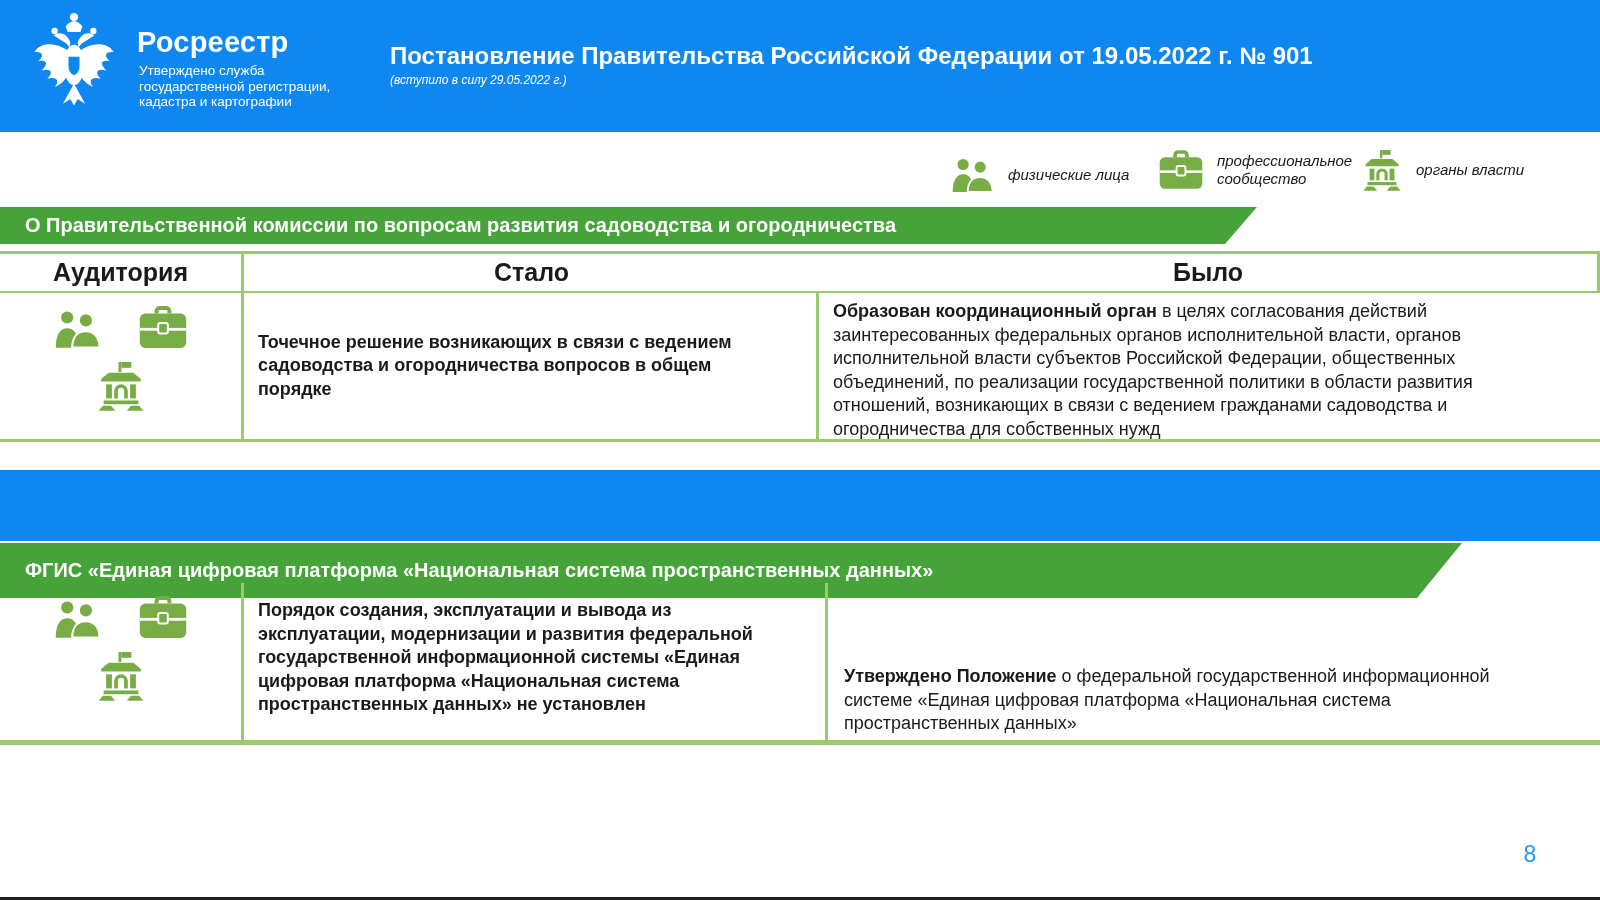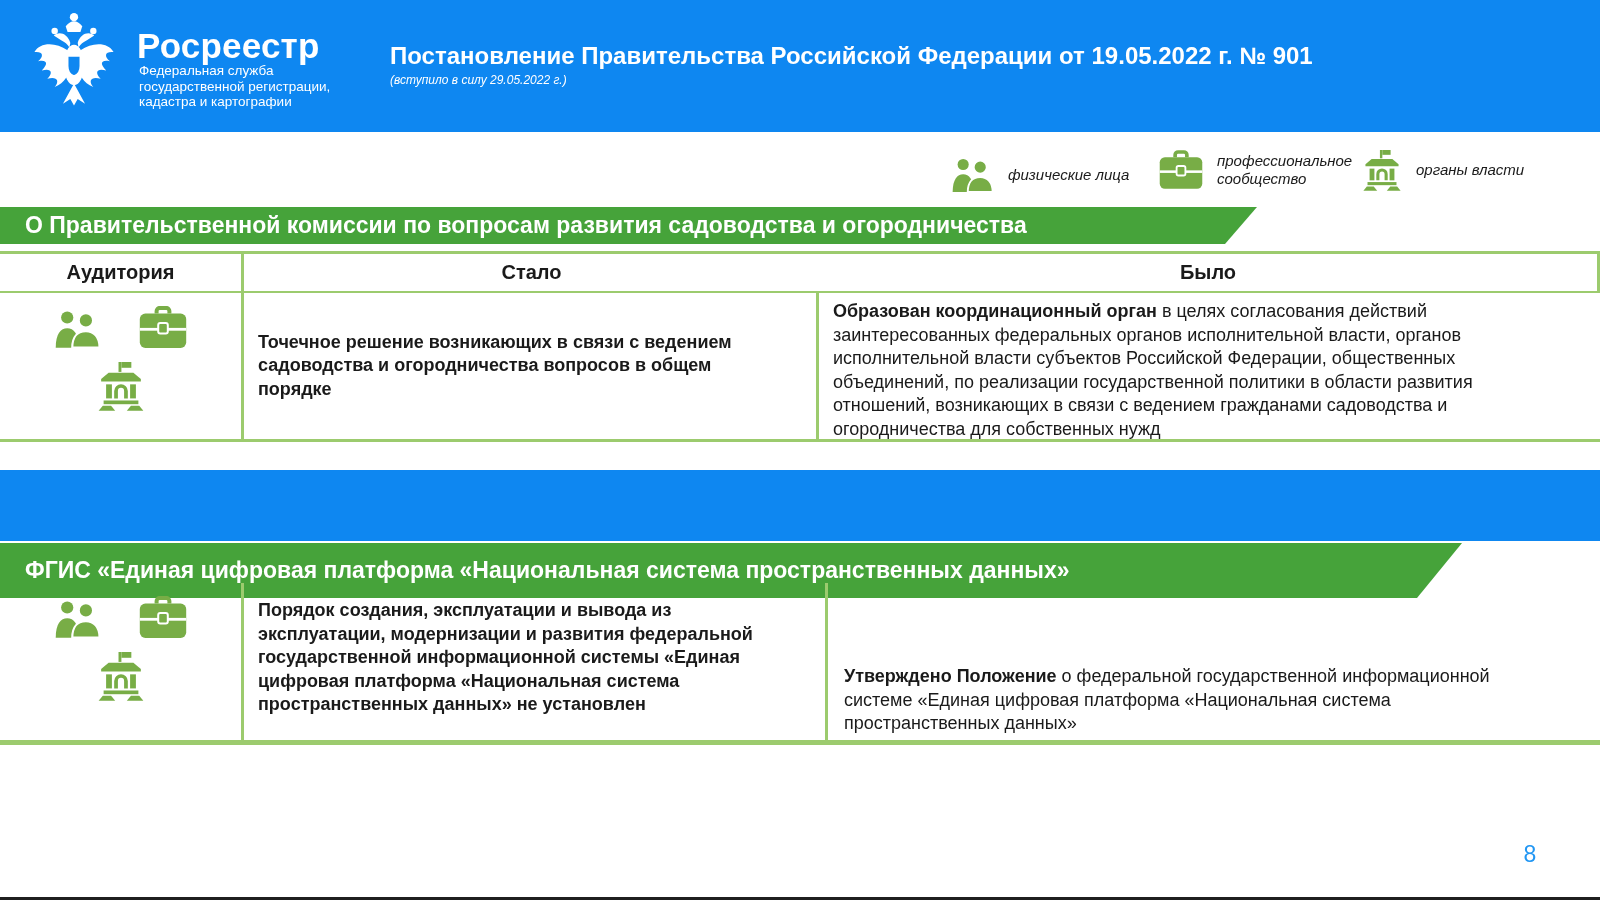--- a/index.html
+++ b/index.html
@@ -3,57 +3,57 @@
 <meta charset="utf-8">
 <style>
   html,body{margin:0;padding:0;background:#fff;}
   body{width:1600px;height:900px;position:relative;overflow:hidden;
        font-family:"Liberation Sans","DejaVu Sans",sans-serif;color:var(--ink,#1a1a1a);}
   .abs{position:absolute;}
 
   
   .top-banner{left:0;top:0;width:1600px;height:132px;background:var(--blue,#0E87F1);}
   .emblem{left:28px;top:6px;width:92px;height:118px;color:#fff;}
-  .brand{left:137px;top:26px;font-size:35px;font-weight:bold;color:#fff;letter-spacing:.2px;}
+  .brand{left:137px;top:26px;font-size:29px;font-weight:bold;color:#fff;letter-spacing:.2px;}
   .brand-sub{left:139px;top:63px;font-size:13.5px;line-height:15.5px;color:#fff;}
   .decree-title{left:390px;top:42px;font-size:24px;font-weight:bold;color:#fff;}
   .decree-sub{left:390px;top:73px;font-size:12px;color:#ffffff;font-style:italic;}
 
   
   .legend-item{display:flex;align-items:center;gap:14px;}
   .legend-item .lbl{font-style:italic;font-size:15px;line-height:18px;color:#1a1a1a;}
   .li1{left:952px;top:156px;}
   .li2{left:1159px;top:150px;}
   .li2 .lbl{width:150px;}
   .li3{left:1362px;top:146px;}
   .gicon{color:var(--icon-green,#78AD46);display:block;}
 
   
-  .gbanner{background:var(--green,#46A33A);color:#fff;font-weight:bold;font-size:23px;
+  .gbanner{background:var(--green,#46A33A);color:#fff;font-weight:bold;font-size:20px;
            padding-left:25px;display:flex;align-items:center;}
   .gb1{left:0;top:207px;width:1232px;height:37px;
        clip-path:polygon(0 0,100% 0,calc(100% - 32px) 100%,0 100%);}
   .gb2{left:0;top:543px;width:1437px;height:55px;
        clip-path:polygon(0 0,100% 0,calc(100% - 45px) 100%,0 100%);}
 
   
   .mid-banner{left:0;top:470px;width:1600px;height:71px;background:var(--blue,#0E87F1);}
 
   
   .tbl{left:0;width:1600px;display:grid;}
   .t1{top:251px;grid-template-columns:244px 575px 781px;grid-template-rows:39px 146px;
       border-top:3px solid var(--border-green,#9CCB6E);
       border-bottom:3px solid var(--border-green,#9CCB6E);}
   .t2{top:583px;grid-template-columns:244px 584px 772px;grid-template-rows:157px;
       border-bottom:5px solid var(--border-green,#9CCB6E);}
   .cell{box-sizing:border-box;}
   .vline{border-right:3px solid var(--border-green,#9CCB6E);font-weight:bold;}
   .hline{border-bottom:2px solid var(--border-green,#9CCB6E);}
   .th{display:flex;align-items:center;justify-content:center;
-      font-weight:bold;font-size:20px;}
+      font-weight:bold;font-size:25px;}
   .body-text{font-size:18px;line-height:23.6px;color:#1a1a1a;}
   .cell-bylo1{display:flex;align-items:center;padding:4px 40px 4px 14px;}
   .cell-stalo1{padding:7px 52px 4px 14px;}
   .cell-bylo2{padding:16px 55px 4px 14px;}
   .cell-stalo2{display:flex;align-items:flex-end;padding:4px 50px 4px 16px;}
   .icon-cell{display:flex;flex-direction:column;align-items:center;padding-top:13px;gap:11px;}
   .icon-row{display:flex;gap:38px;align-items:flex-end;}
 
   
   .page-num{left:1510px;top:841px;width:40px;text-align:center;
@@ -72,21 +72,21 @@
     <path d="M46,36 C43,26 34,23 28,28 L36,33 C40,35 43,37 45,41 Z"></path>
     <path d="M54,36 C57,26 66,23 72,28 L64,33 C60,35 57,37 55,41 Z"></path>
     <path d="M43,44 C30,35 13,35 7,46 C16,45 18,50 11,56 C20,54 23,58 15,66 C25,63 28,68 21,75 C31,72 35,77 29,84 C40,80 45,70 46,59 Z"></path>
     <path d="M57,44 C70,35 87,35 93,46 C84,45 82,50 89,56 C80,54 77,58 85,66 C75,63 72,68 79,75 C69,72 65,77 71,84 C60,80 55,70 54,59 Z"></path>
     <ellipse cx="50" cy="60" rx="11" ry="22"></ellipse>
     <path d="M50,80 L38,102 L46,97 L50,104 L54,97 L62,102 Z"></path>
     <path d="M43,50 h14 v11 q0,9 -7,11 q-7,-2 -7,-11 Z" fill="#0E87F1" stroke="#fff" stroke-width="2"></path>
   </svg>
   <div class="abs brand">Росреестр</div>
   <div class="abs brand-sub">
-    <div>Федеральная служба</div>
+    <div>Утверждено служба</div>
     <div>государственной регистрации,</div>
     <div>кадастра и картографии</div>
   </div>
   <div class="abs decree-title">Постановление Правительства Российской Федерации от 19.05.2022 г. № 901</div>
   <div class="abs decree-sub">(вступило в силу 29.05.2022 г.)</div>
 </div>
 
 <div class="abs legend-item li1">
   <svg class="gicon" width="42" height="38" viewBox="0 0 64 52" fill="currentColor">
     <circle cx="17" cy="10" r="8.5"></circle>

